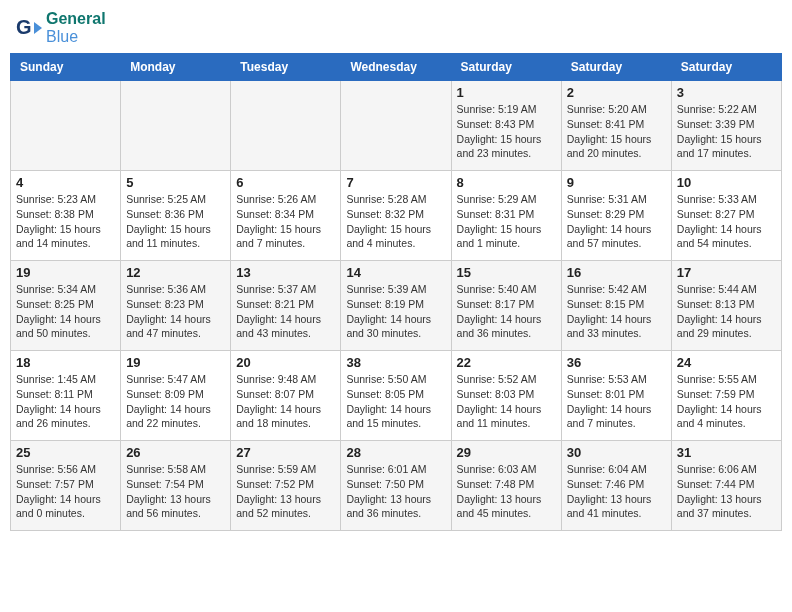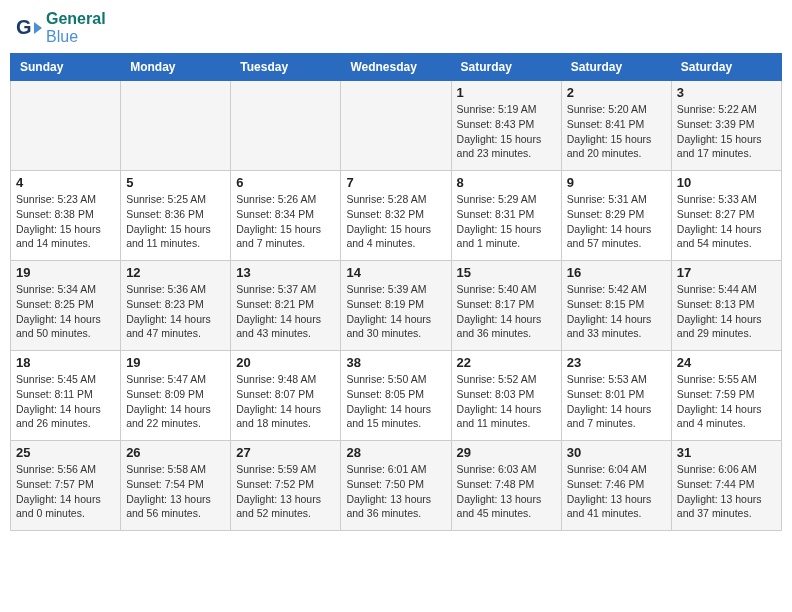--- a/index.html
+++ b/index.html
@@ -241,21 +241,21 @@
           <span class="day-num">17</span>
           <div class="cell-text">Sunrise: 5:44 AM</div>
           <div class="cell-text">Sunset: 8:13 PM</div>
           <div class="cell-text">Daylight: 14 hours</div>
           <div class="cell-text">and 29 minutes.</div>
         </td>
       </tr>
       <tr>
         <td>
           <span class="day-num">18</span>
-          <div class="cell-text">Sunrise: 5:45 AM</div>
+          <div class="cell-text">Sunrise: 1:45 AM</div>
           <div class="cell-text">Sunset: 8:11 PM</div>
           <div class="cell-text">Daylight: 14 hours</div>
           <div class="cell-text">and 26 minutes.</div>
         </td>
         <td>
           <span class="day-num">19</span>
           <div class="cell-text">Sunrise: 5:47 AM</div>
           <div class="cell-text">Sunset: 8:09 PM</div>
           <div class="cell-text">Daylight: 14 hours</div>
           <div class="cell-text">and 22 minutes.</div>
@@ -275,21 +275,21 @@
           <div class="cell-text">and 15 minutes.</div>
         </td>
         <td>
           <span class="day-num">22</span>
           <div class="cell-text">Sunrise: 5:52 AM</div>
           <div class="cell-text">Sunset: 8:03 PM</div>
           <div class="cell-text">Daylight: 14 hours</div>
           <div class="cell-text">and 11 minutes.</div>
         </td>
         <td>
-          <span class="day-num">23</span>
+          <span class="day-num">36</span>
           <div class="cell-text">Sunrise: 5:53 AM</div>
           <div class="cell-text">Sunset: 8:01 PM</div>
           <div class="cell-text">Daylight: 14 hours</div>
           <div class="cell-text">and 7 minutes.</div>
         </td>
         <td>
           <span class="day-num">24</span>
           <div class="cell-text">Sunrise: 5:55 AM</div>
           <div class="cell-text">Sunset: 7:59 PM</div>
           <div class="cell-text">Daylight: 14 hours</div>

